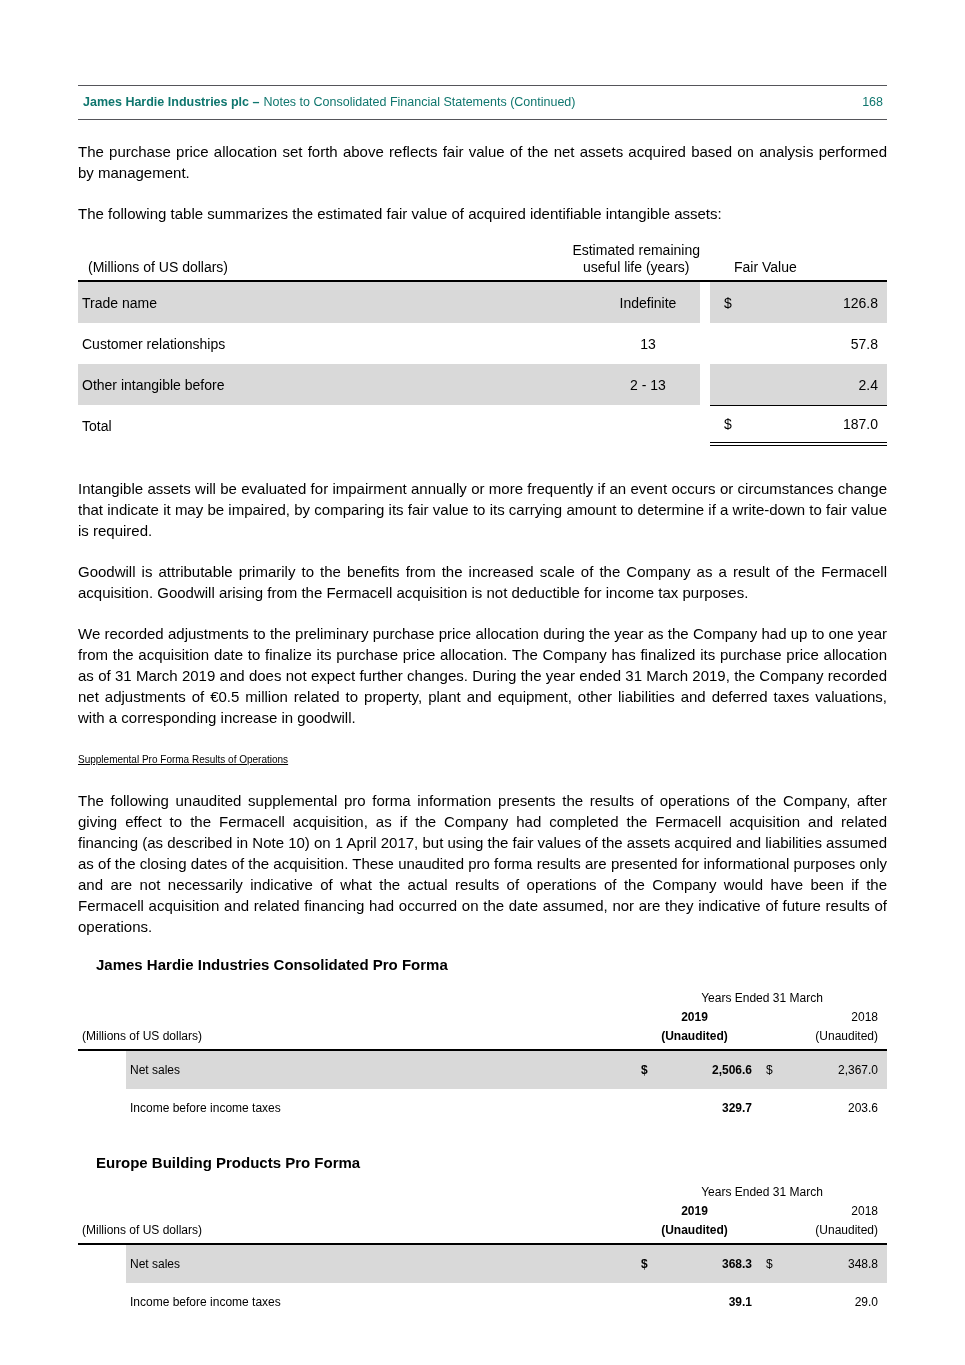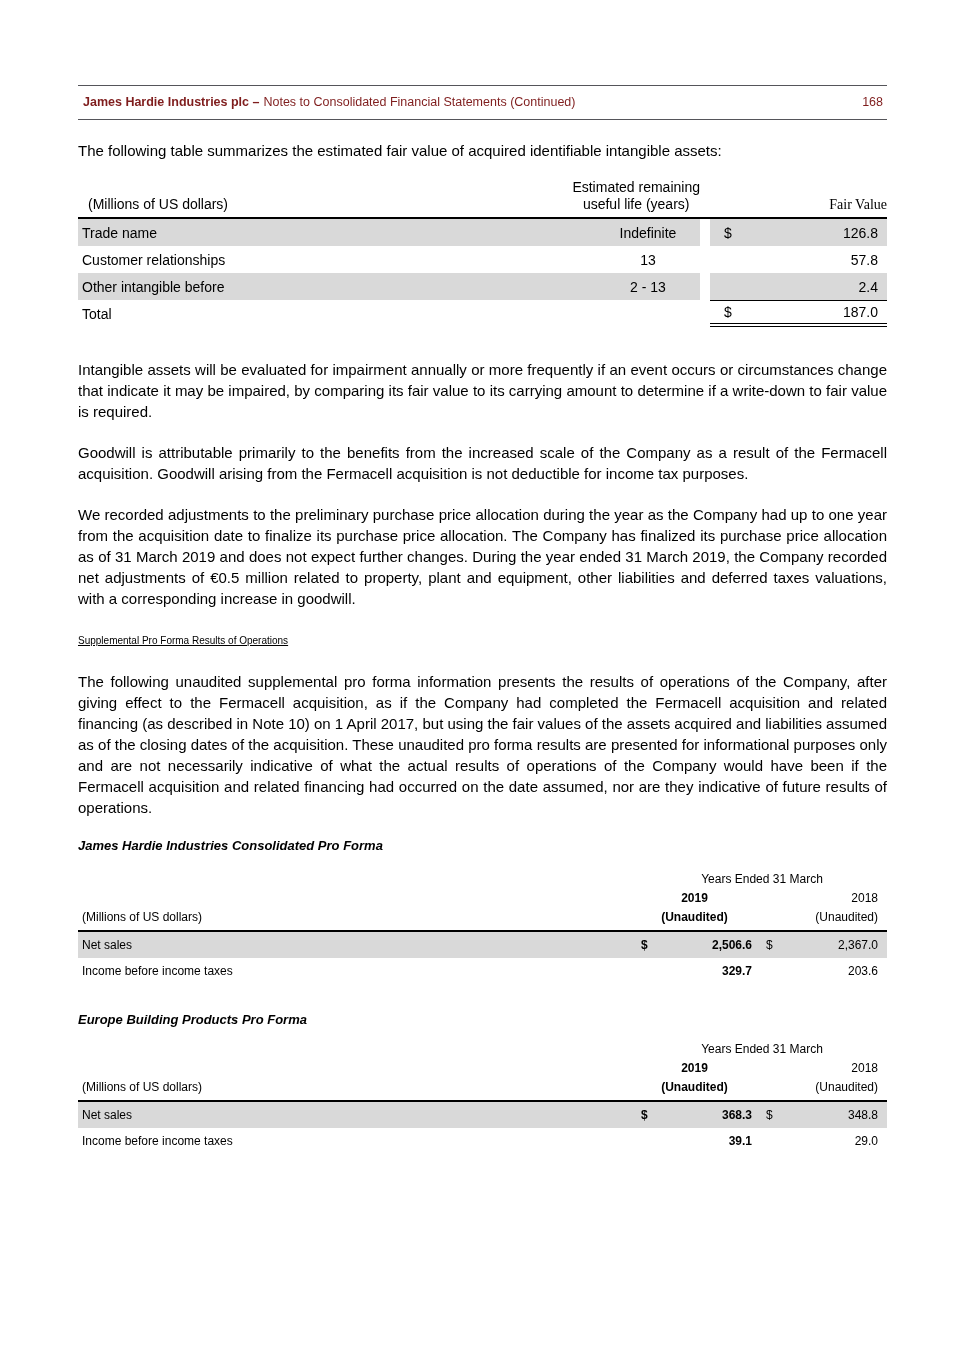--- a/index.html
+++ b/index.html
@@ -23,21 +23,21 @@
   
   .doc-header {
     margin-top: 85px;
     border-top: 1px solid #55555a;
     border-bottom: 1px solid #55555a;
     padding: 9px 4px 9px 5px;
     display: flex;
     justify-content: space-between;
     align-items: baseline;
     font-size: 12.5px;
-    color: #7f1d1d;
+    color: #0f766e;
     line-height: 15px;
   }
   .doc-header .bold { font-weight: bold; }
   .doc-header .regular { margin-left: 4px; }
 
   
   p.body {
     font-size: 15px;
     line-height: 21px;
     text-align: justify;
@@ -48,42 +48,42 @@
 
   .section-heading {
     margin-top: 21px;
     font-size: 10px;
     font-weight: normal;
     text-decoration: underline;
     line-height: 21px;
   }
 
   .pf-heading {
-    font-size: 13px;
-    font-style: italic;
+    font-size: 15px;
     line-height: 16px;
+    margin-left: 18px;
   }
   .pf-heading.first { margin-top: 20px; }
   .pf-heading.second { margin-top: 28px; }
 
   
   .t1 { margin-top: 18px; font-size: 14px; }
   .t1-head {
     display: flex;
     align-items: flex-end;
     border-bottom: 2px solid #000;
     padding-bottom: 4px;
     line-height: 17px;
   }
   .t1-head .h-label { flex: 1 1 auto; padding-left: 10px; }
   .t1-head .h-life { flex: 0 0 104px; text-align: center; white-space: nowrap; }
-  .t1-head .h-fair { flex: 0 0 177px; text-align: right; padding-left: 24px; font-family: Liberation Serif, serif; }
+  .t1-head .h-fair { flex: 0 0 177px; text-align: left; padding-left: 24px; }
   .t1 .gap { flex: 0 0 10px; background: #fff; height: 100%; }
 
-  .t1-row { display: flex; height: 27px; align-items: flex-end; }
+  .t1-row { display: flex; height: 41px; align-items: flex-end; }
   .t1 .left-block {
     flex: 0 0 622px;
     display: flex;
     align-items: center;
     height: 100%;
   }
   .t1 .left-block .label { flex: 1 1 auto; padding-left: 4px; }
   .t1 .left-block .life { flex: 0 0 104px; text-align: center; white-space: nowrap; }
   .t1 .right-block {
     flex: 0 0 177px;
@@ -112,41 +112,42 @@
   .pf-h1 .span2 { flex: 0 0 250px; text-align: center; }
   .pf-h2 .year1 { font-weight: bold; }
   .pf-h3 {
     display: flex;
     line-height: 19px;
     padding-bottom: 3px;
     border-bottom: 2px solid #000;
   }
   .pf-h3 .mlabel { flex: 1 1 auto; padding-left: 4px; }
   .pf-h3 .u1 { font-weight: bold; }
-  .pf-row { display: flex; align-items: center; height: 26px; }
+  .pf-row { display: flex; align-items: center; height: 38px; margin-left: 48px; }
   .pf-row.shaded { background: #d9d9d9; }
   .pf-row .rlabel { flex: 1 1 auto; padding-left: 4px; }
   .pf-row .c19 { flex: 0 0 115px; display: flex; font-weight: bold; }
   .pf-row .c18 { flex: 0 0 116px; display: flex; }
   .pf-row .cur { flex: 0 0 auto; padding-left: 4px; }
   .pf-row .val { flex: 1 1 auto; text-align: right; }
 </style>
 </head>
 <body>
 
 <div class="page">
   <div class="content">
 
     <div class="doc-header">
       <div>
         <span class="bold">James Hardie Industries plc –</span><span class="regular">Notes to Consolidated Financial Statements (Continued)</span>
       </div>
       <div>168</div>
     </div>
 
+    <p class="body mt21">The purchase price allocation set forth above reflects fair value of the net assets acquired based on analysis performed by management.</p>
     <p class="body">The following table summarizes the estimated fair value of acquired identifiable intangible assets:</p>
 
     <div class="t1">
       <div class="t1-head">
         <div class="h-label">(Millions of US dollars)</div>
         <div class="h-life">
           <div>Estimated remaining</div>
           <div>useful life (years)</div>
         </div>
         <div class="gap"></div>

